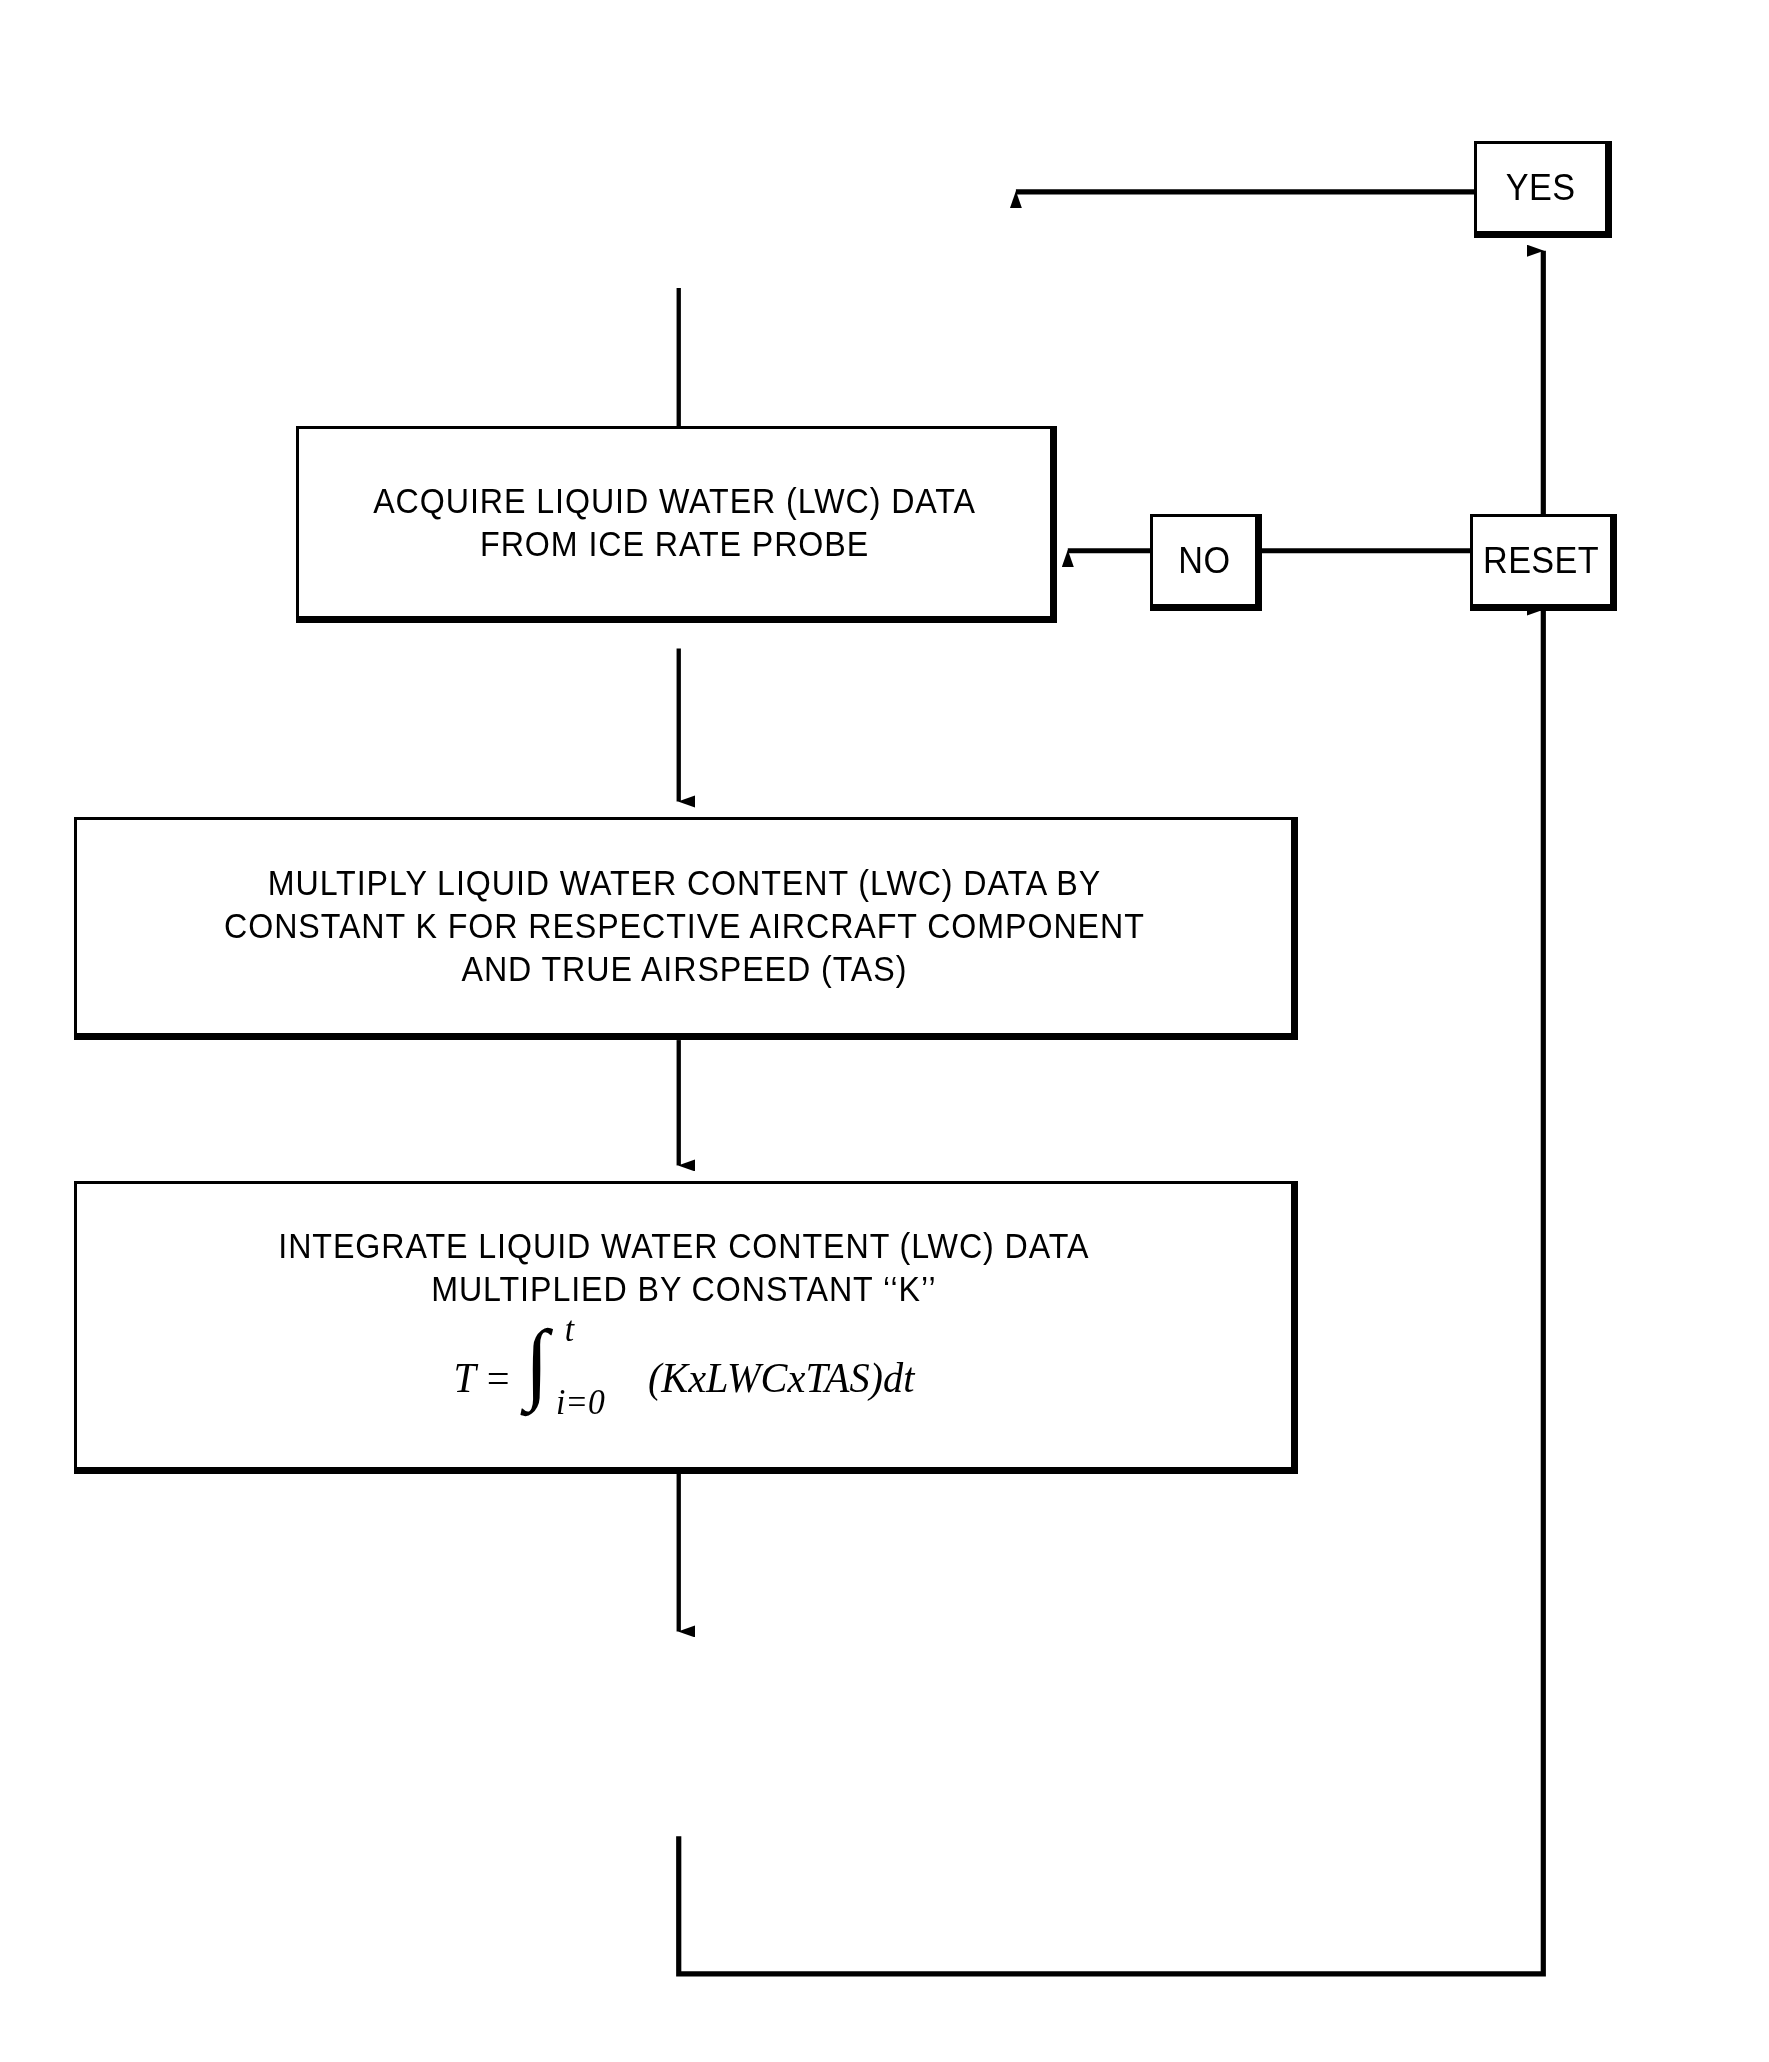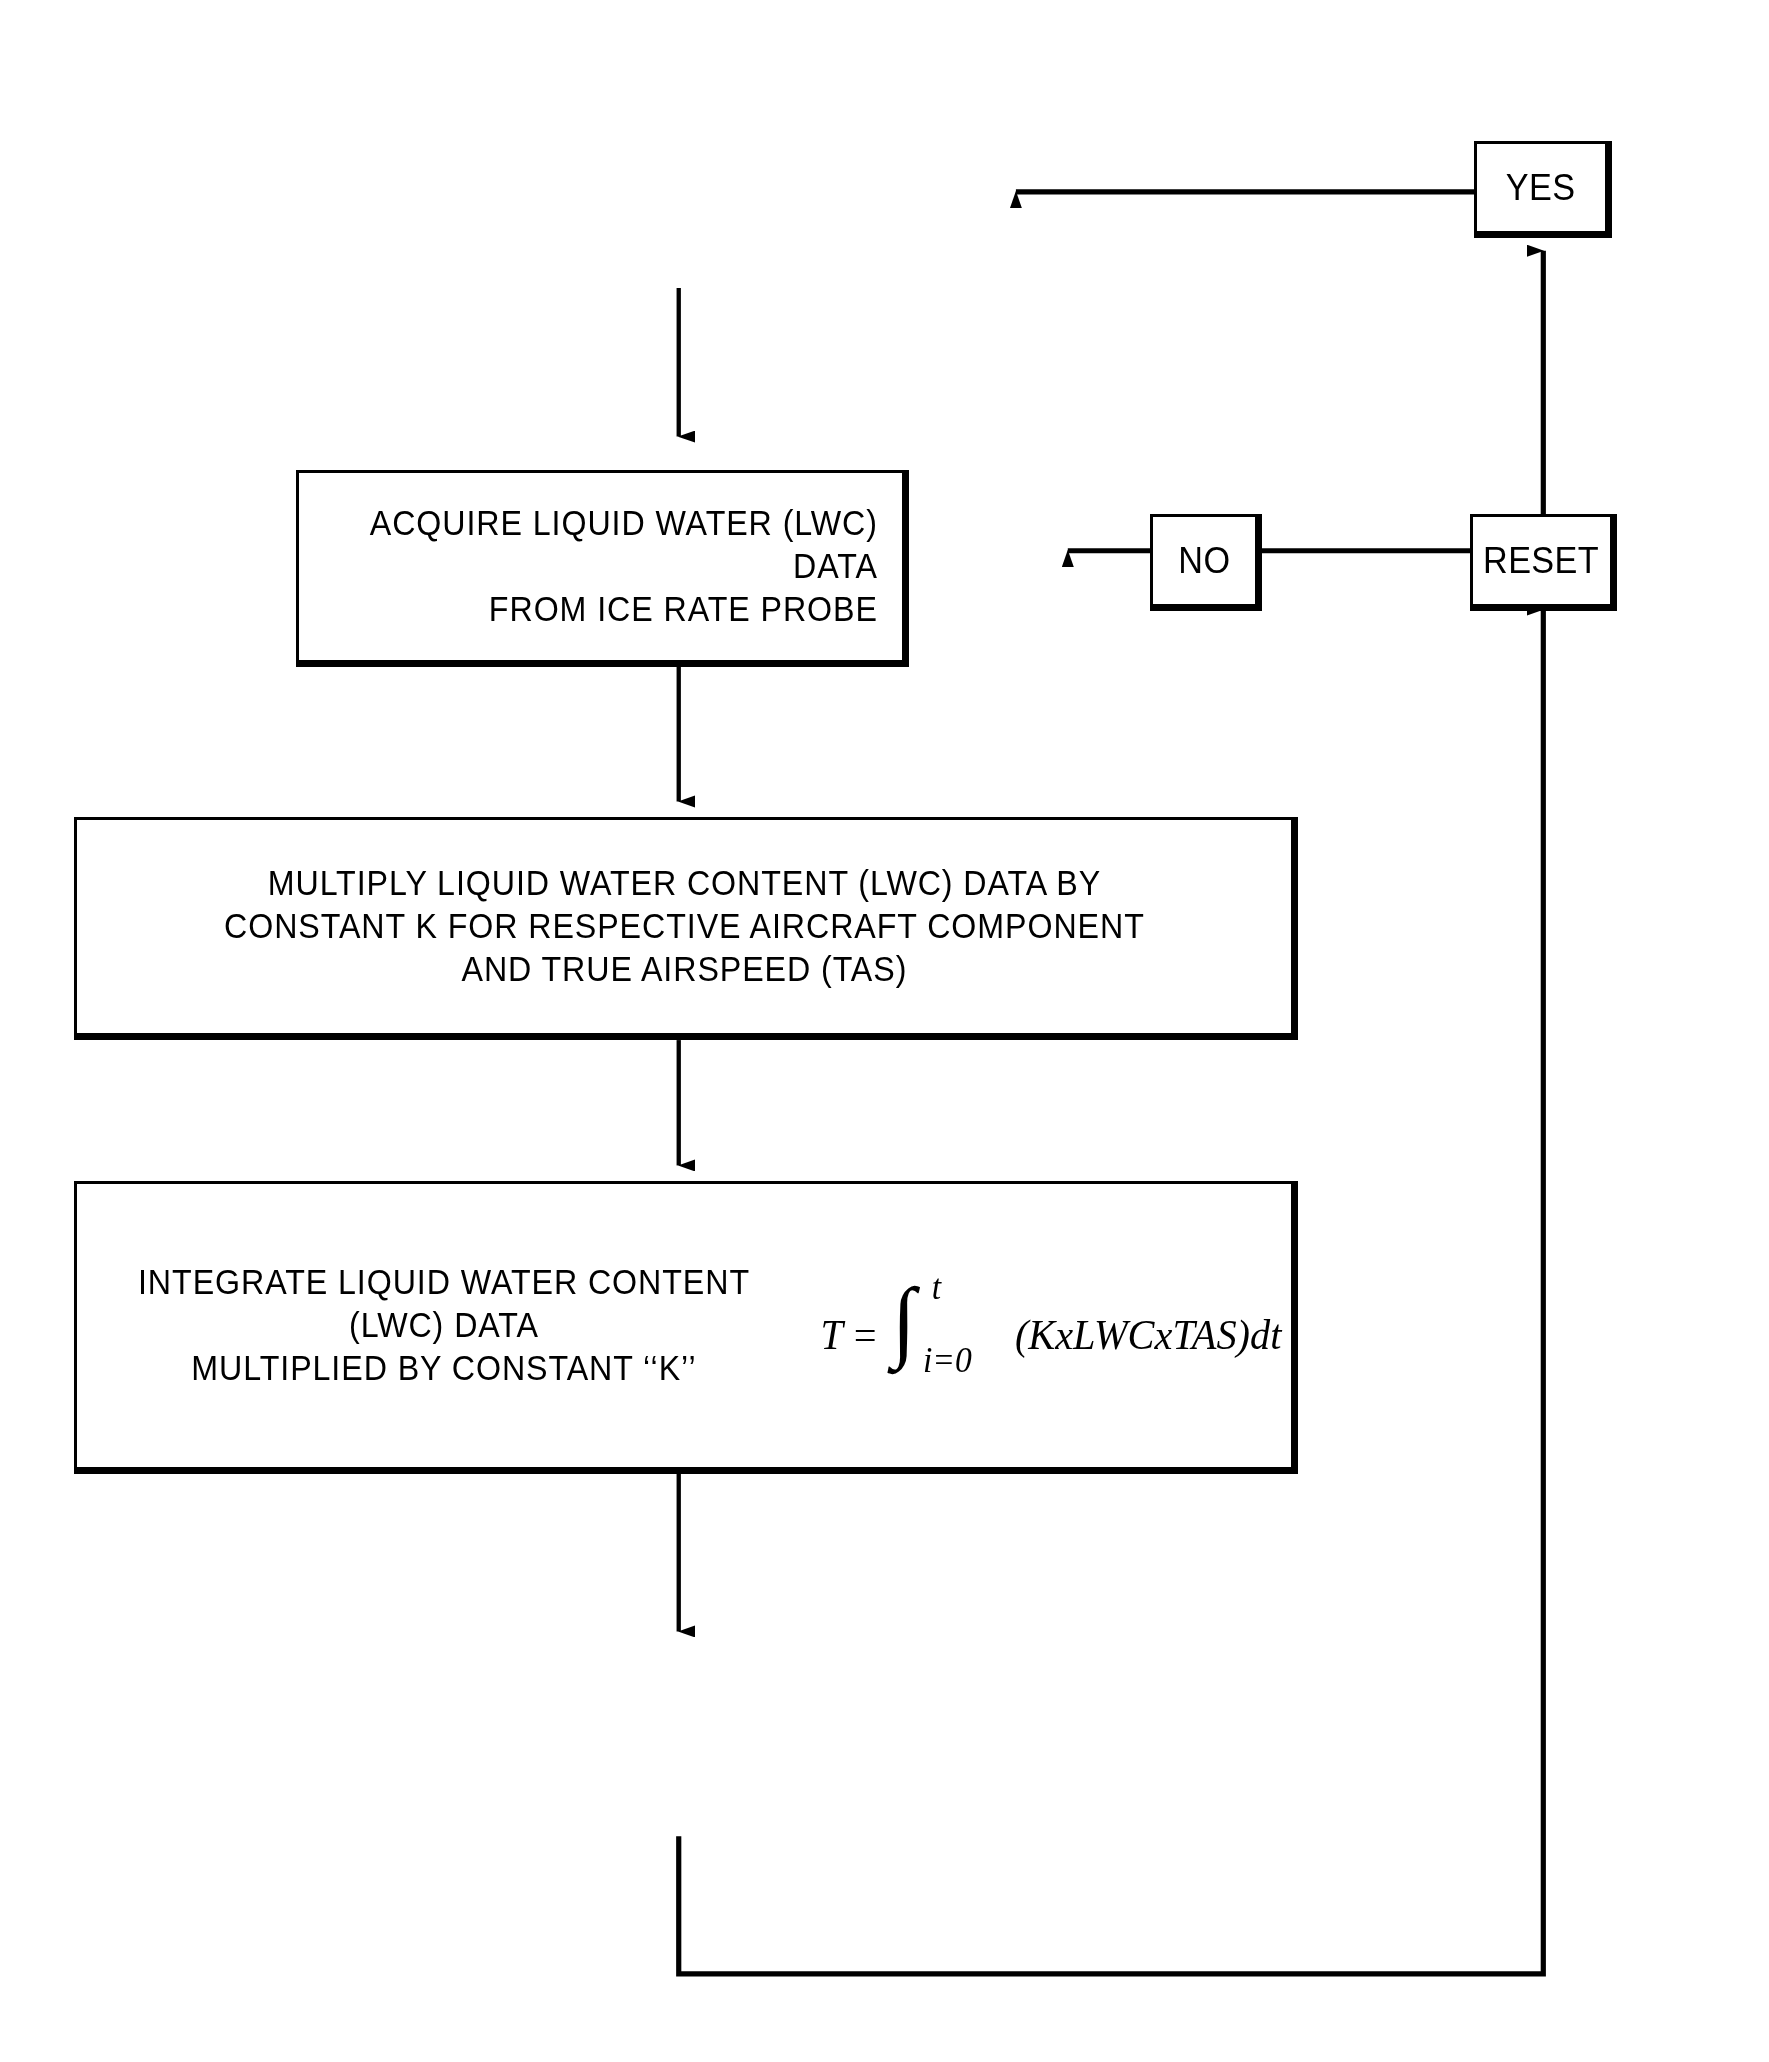--- a/index.html
+++ b/index.html
@@ -47,21 +47,21 @@
     white-space: pre-line;
     transform: scaleX(0.92);
   }
   .small-box .node-text {
     font-size: 36px;
     letter-spacing: 0.4px;
     transform: scaleX(0.95);
   }
   .node-stack {
     display: flex;
-    flex-direction: row;
+    flex-direction: column;
     align-items: center;
     justify-content: center;
     width: 100%;
   }
   .formula {
     margin-top: 19px;
     display: flex;
     align-items: center;
     justify-content: center;
     font-family: "Liberation Serif", serif;
@@ -157,21 +157,21 @@
     <g>
       <line x1="1785" y1="600" x2="1785" y2="290" stroke="#000000" stroke-width="6" marker-end="url(#arrow-up)"></line>
     </g>
 
     <g>
       <path d="M 785,2124 L 785,2283 L 1785,2283 L 1785,705" fill="none" stroke="#000000" stroke-width="6" marker-end="url(#arrow-up)"></path>
     </g>
   </svg>
 
 
-  <div class="node-box" style="left:296px; top:470px; width:613px; height:197px;text-align:right;">
+  <div class="node-box" style="left:296px; top:426px; width:761px; height:197px;">
     <div class="node-text">ACQUIRE LIQUID WATER (LWC) DATA
 FROM ICE RATE PROBE</div>
   </div>
 
   <div class="node-box" style="left:74px; top:817px; width:1224px; height:223px;">
     <div class="node-text">MULTIPLY LIQUID WATER CONTENT (LWC) DATA BY
 CONSTANT K FOR RESPECTIVE AIRCRAFT COMPONENT
 AND TRUE AIRSPEED (TAS)</div>
   </div>
 

